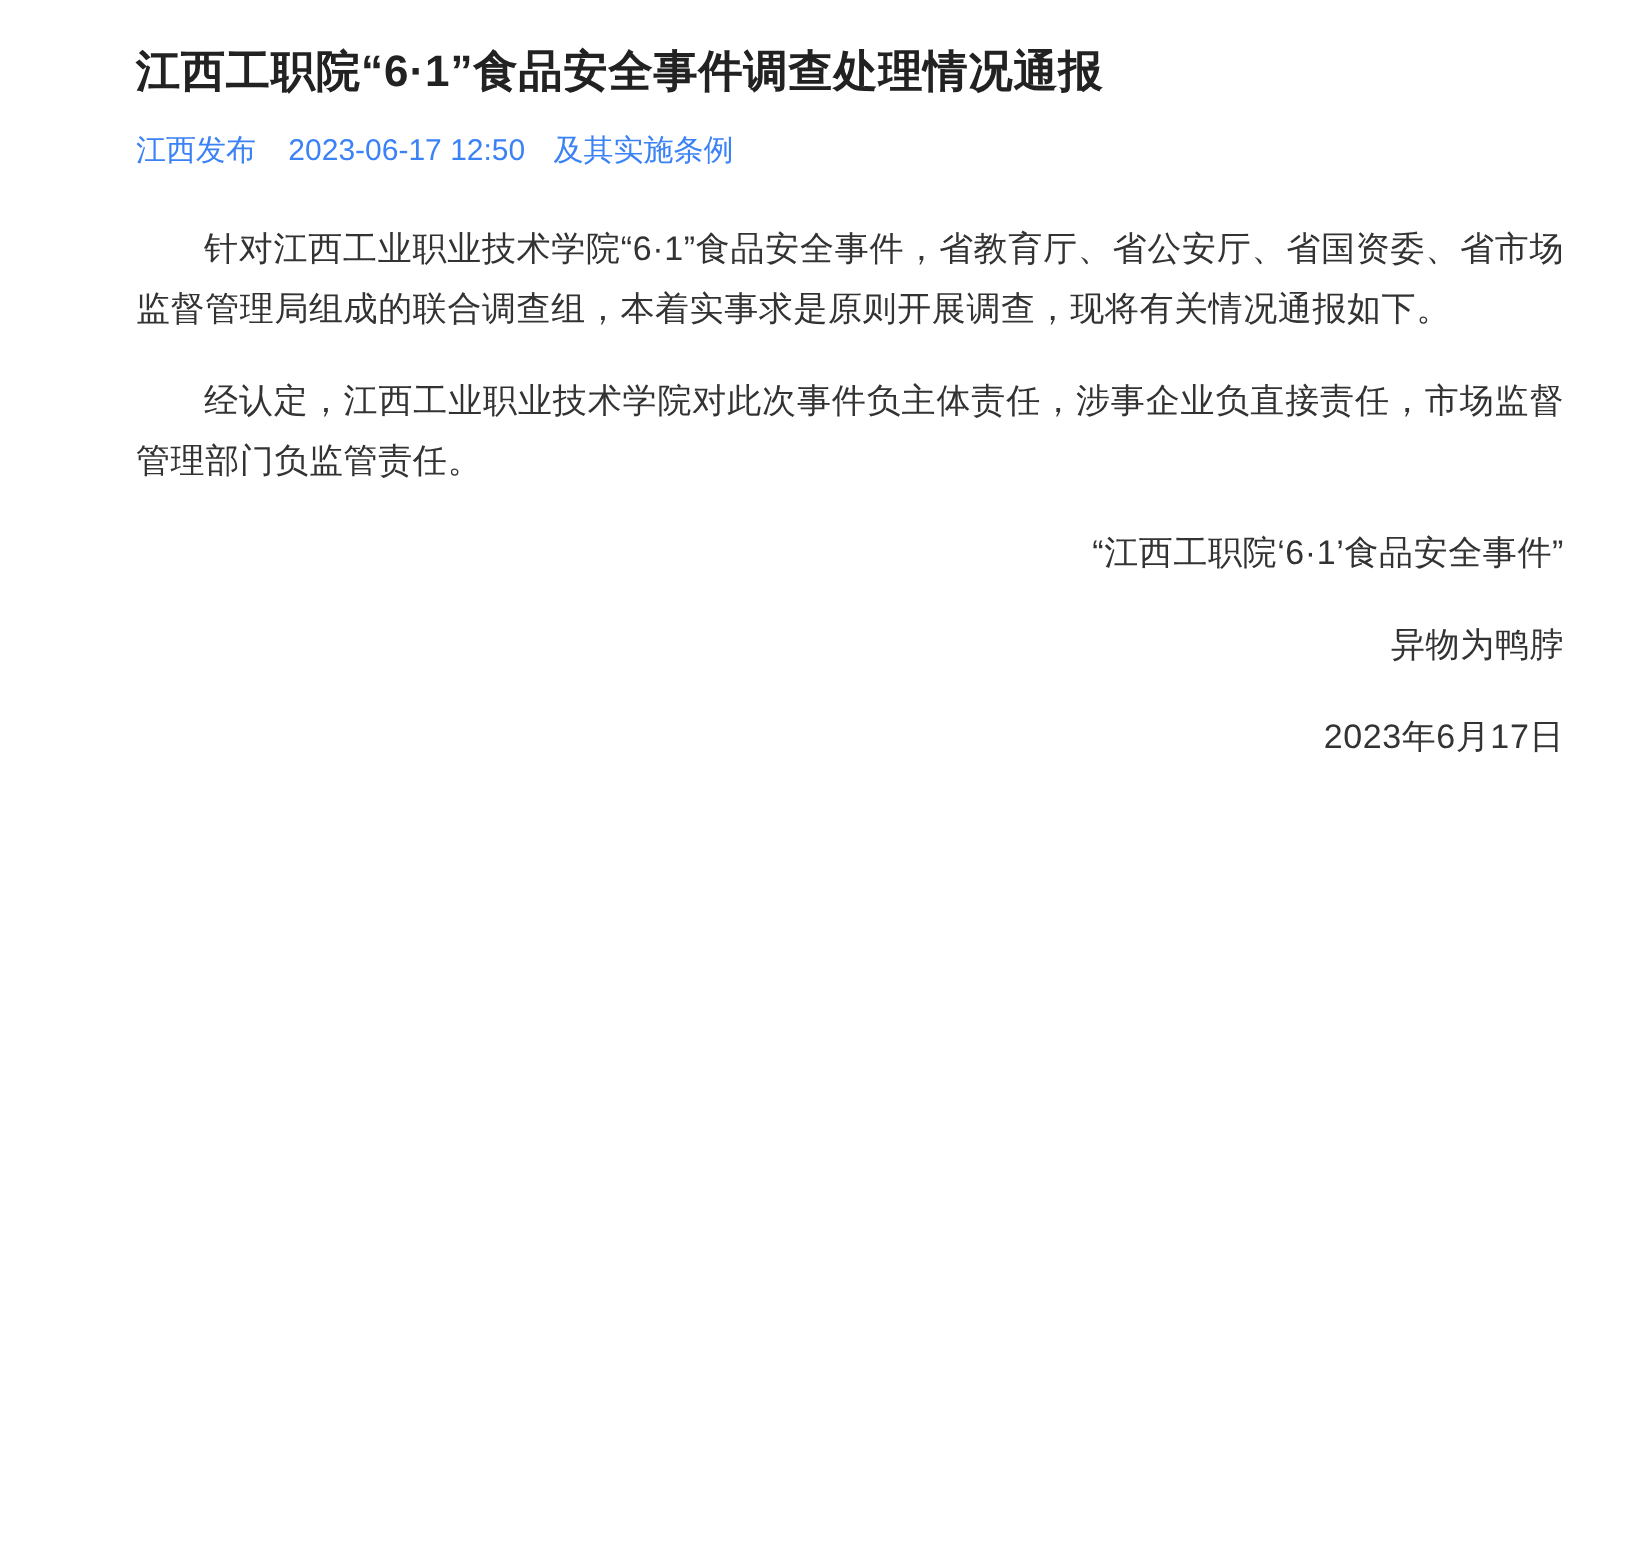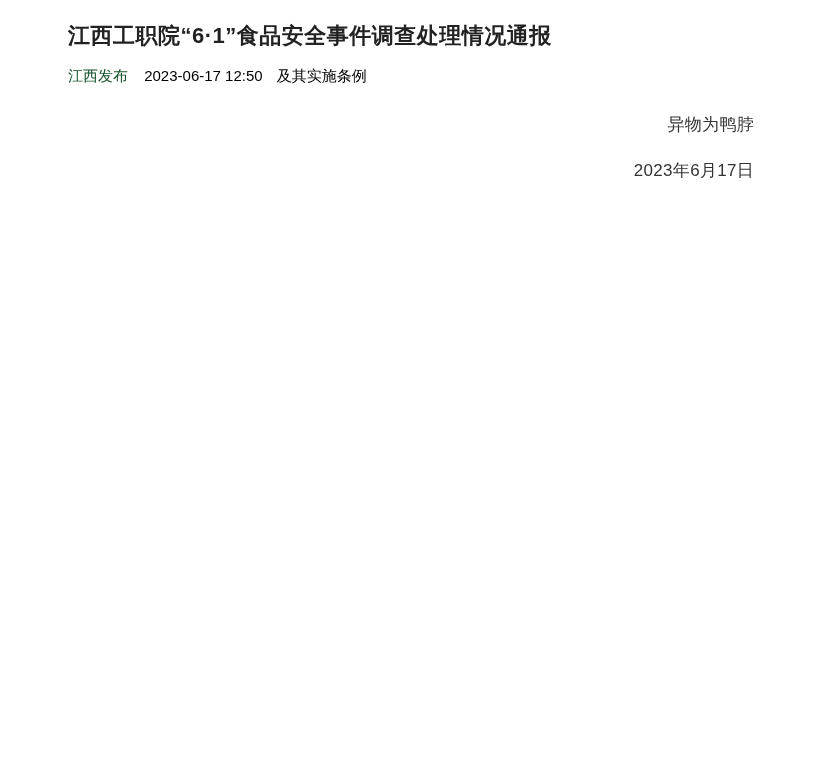--- a/index.html
+++ b/index.html
@@ -9,44 +9,44 @@
     -webkit-font-smoothing: antialiased;
   }
   .page {
     width: 818px;
     height: 781px;
     background: #ffffff;
     overflow: hidden;
     position: relative;
   }
   .article {
-    padding: 20px 64px 0 68px;
+    padding: 20px 36px 0 68px;
   }
   .article-title {
     margin: 0;
     font-size: 22px;
     line-height: 31px;
     font-weight: bold;
     color: #222222;
     letter-spacing: 0.5px;
   }
   .byline {
     margin-top: 14px;
     margin-bottom: 24px;
     font-size: 15px;
     line-height: 21px;
     white-space: nowrap;
   }
   .byline .account {
-    color: #14532d;
+    color: #3b82f6;
     margin-right: 12px;
     cursor: pointer;
   }
   .byline .meta {
-    color: #000000;
+    color: #3b82f6;
     margin-right: 10px;
   }
   .content p {
     margin: 0 0 16px 0;
     font-size: 17px;
     line-height: 30px;
     color: #333333;
     text-indent: 2em;
     text-align: justify;
     letter-spacing: 0.3px;
@@ -69,24 +69,27 @@
     <h1 class="article-title">江西工职院“6·1”食品安全事件调查处理情况通报</h1>
 
     <div class="byline">
       <span class="account">江西发布</span>
       <span class="meta">2023-06-17 12:50</span>
       <span class="meta">及其实施条例</span>
     </div>
 
     <div class="content">
 
+      <p><span>针对江西工业职业技术学院“6·1”食品安全事件，省教育厅、省公安厅、省国资委、省市场监督管理局组成的联合调查组，本着实事求是原则开展调查，现将有关情况通报如下。</span></p>
 
 
+      <p><span>经认定，江西工业职业技术学院对此次事件负主体责任，涉事企业负直接责任，市场监督管理部门负监管责任。</span></p>
 
 
+      <p class="right-line">“江西工职院‘6·1’食品安全事件”</p>
 
       <p class="right-line">异物为鸭脖</p>
 
       <p class="right-line">2023年6月17日</p>
 
     </div>
   </div>
 </div>
 
 </body></html>

